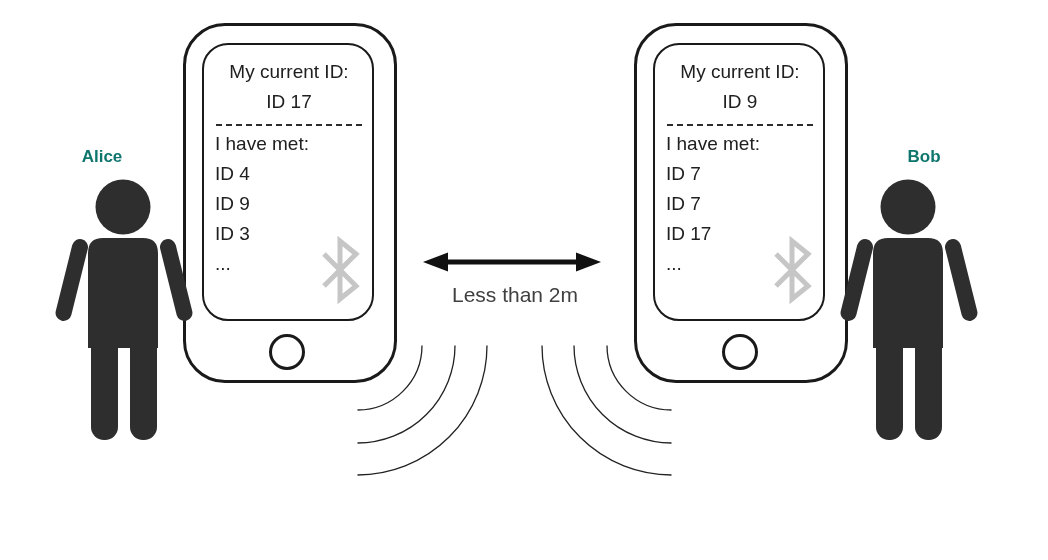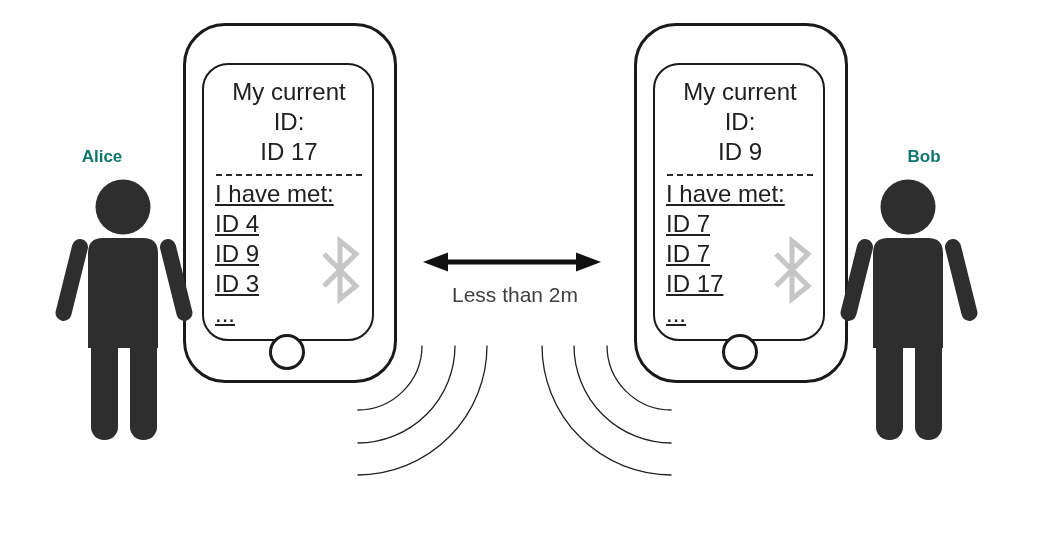--- a/index.html
+++ b/index.html
@@ -16,25 +16,25 @@
   }
   svg{display:block;}
   .underlay{position:absolute;left:0;top:0;}
   .phone{
     position:absolute;box-sizing:border-box;width:214px;height:360px;top:23px;
     border:3px solid var(--outline);border-radius:42px;background:#fff;
   }
   .screen{
     position:absolute;box-sizing:border-box;width:172px;height:278px;top:43px;
     border:2.5px solid var(--outline);border-radius:26px;background:#fff;
-    padding:12px 9px 0 11px;font-size:24px;line-height:30px;margin-top:20px;
+    padding:12px 9px 0 11px;font-size:19px;line-height:30px;
   }
   .hdr{text-align:center;}
   .divider{border-top:2px dashed #2c2c2c;margin:7px 1px 3px 1px;height:0;}
-  .met-list{white-space:nowrap;text-decoration:underline;}
+  .met-list{white-space:nowrap;}
   .home{
     position:absolute;box-sizing:border-box;width:36px;height:36px;top:334px;
     border:3px solid var(--outline);border-radius:50%;background:#fff;
   }
   .bt-icon{position:absolute;top:236px;width:44px;height:68px;}
   .person{position:absolute;top:178px;width:132px;height:264px;}
   .person svg{overflow:visible;}
   .plabel{
     position:absolute;top:147px;width:84px;text-align:center;
     font-weight:bold;font-size:17px;color:#0f766e;

